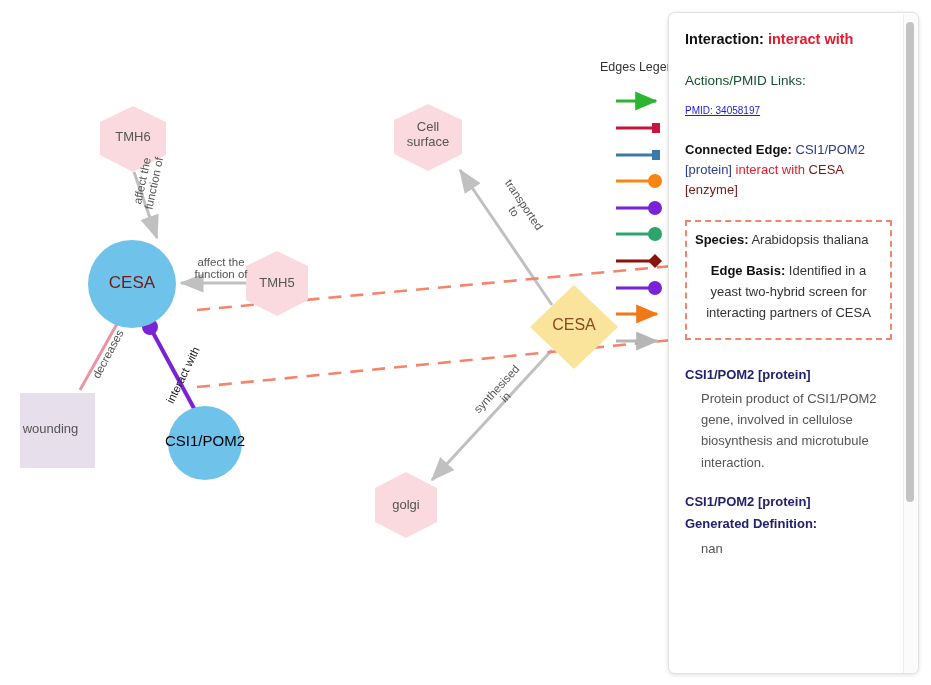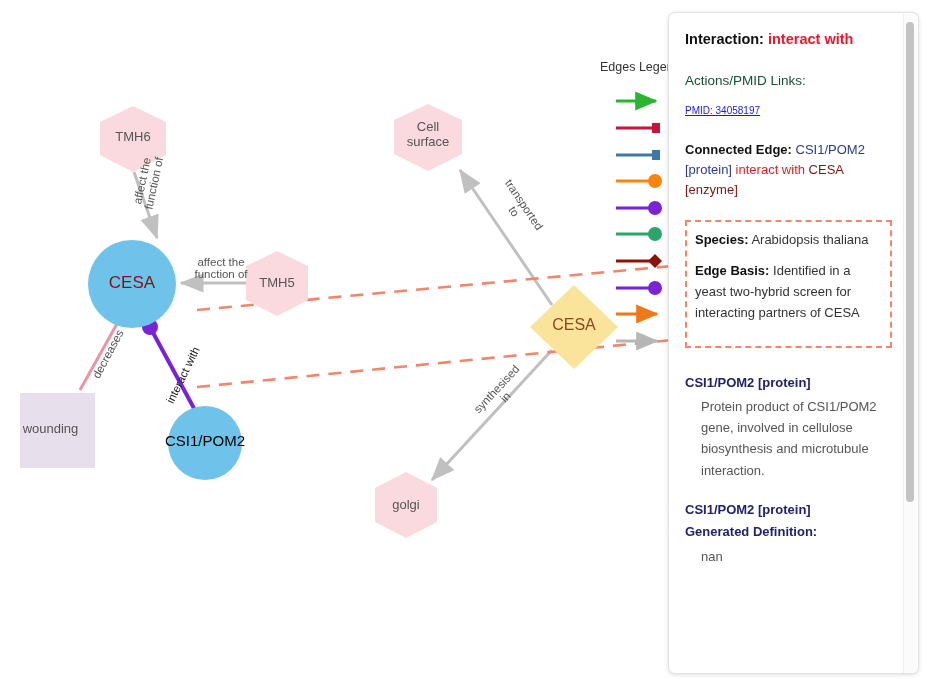--- a/index.html
+++ b/index.html
@@ -144,21 +144,21 @@
 
   .dashed-box {
     border: 2px dashed #f4856b;
     padding: 8px 8px 6px 8px;
     margin: 0 0 24px 0;
     line-height: 1.6;
     font-size: 13px;
     color: #333333;
   }
   .dashed-box p { margin: 0 0 10px 0; }
-  .dashed-box p:last-child { margin-bottom: 16px; }
+  .dashed-box p:last-child { margin-bottom: 8px; text-align: center; }
   .dashed-box b { color: #111111; }
 
   .def-head {
     font-size: 13px;
     font-weight: bold;
     color: #21216e;
     margin: 0;
     line-height: 1.75;
   }
   .def-body {

